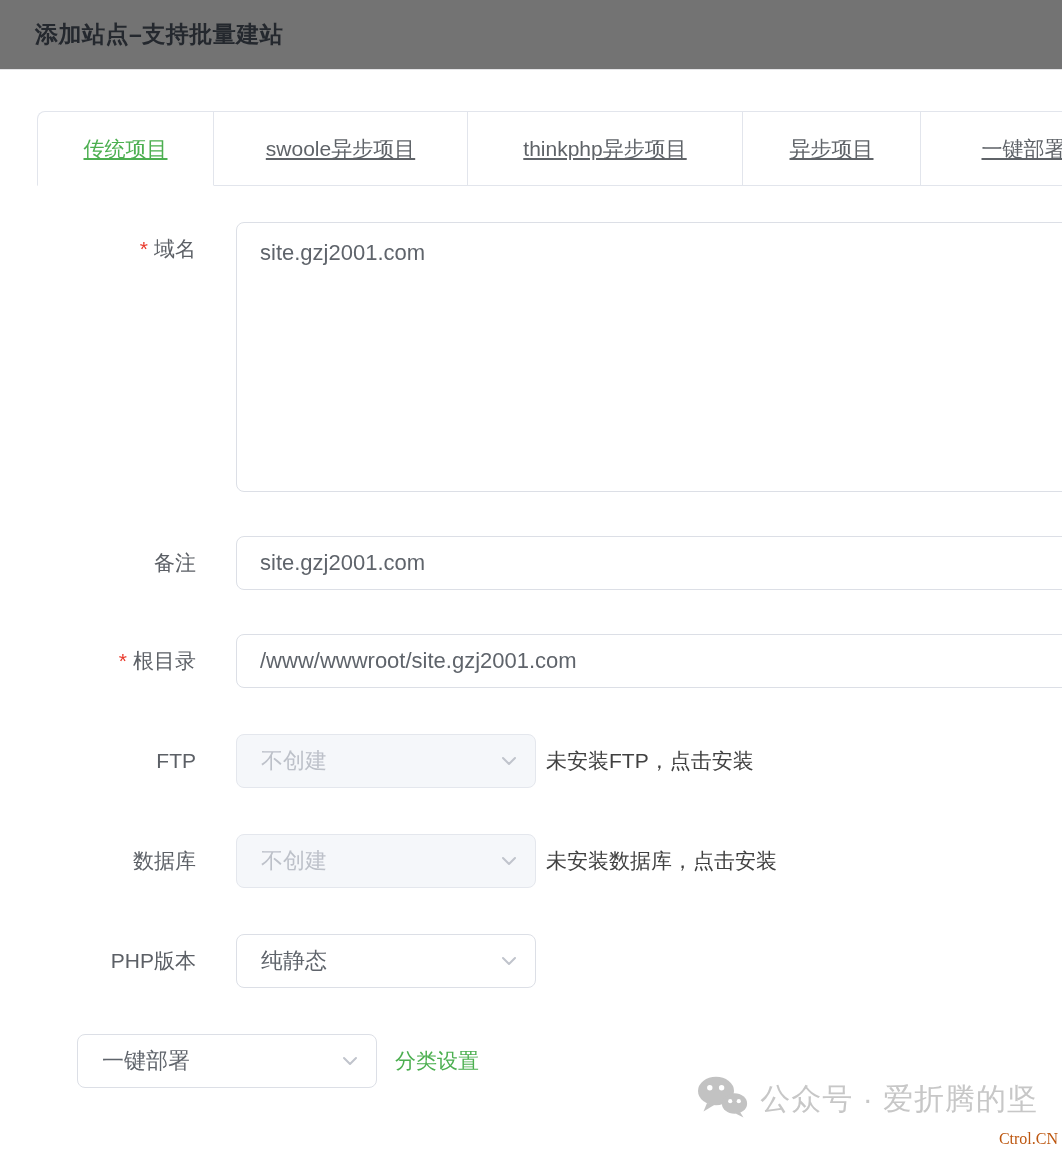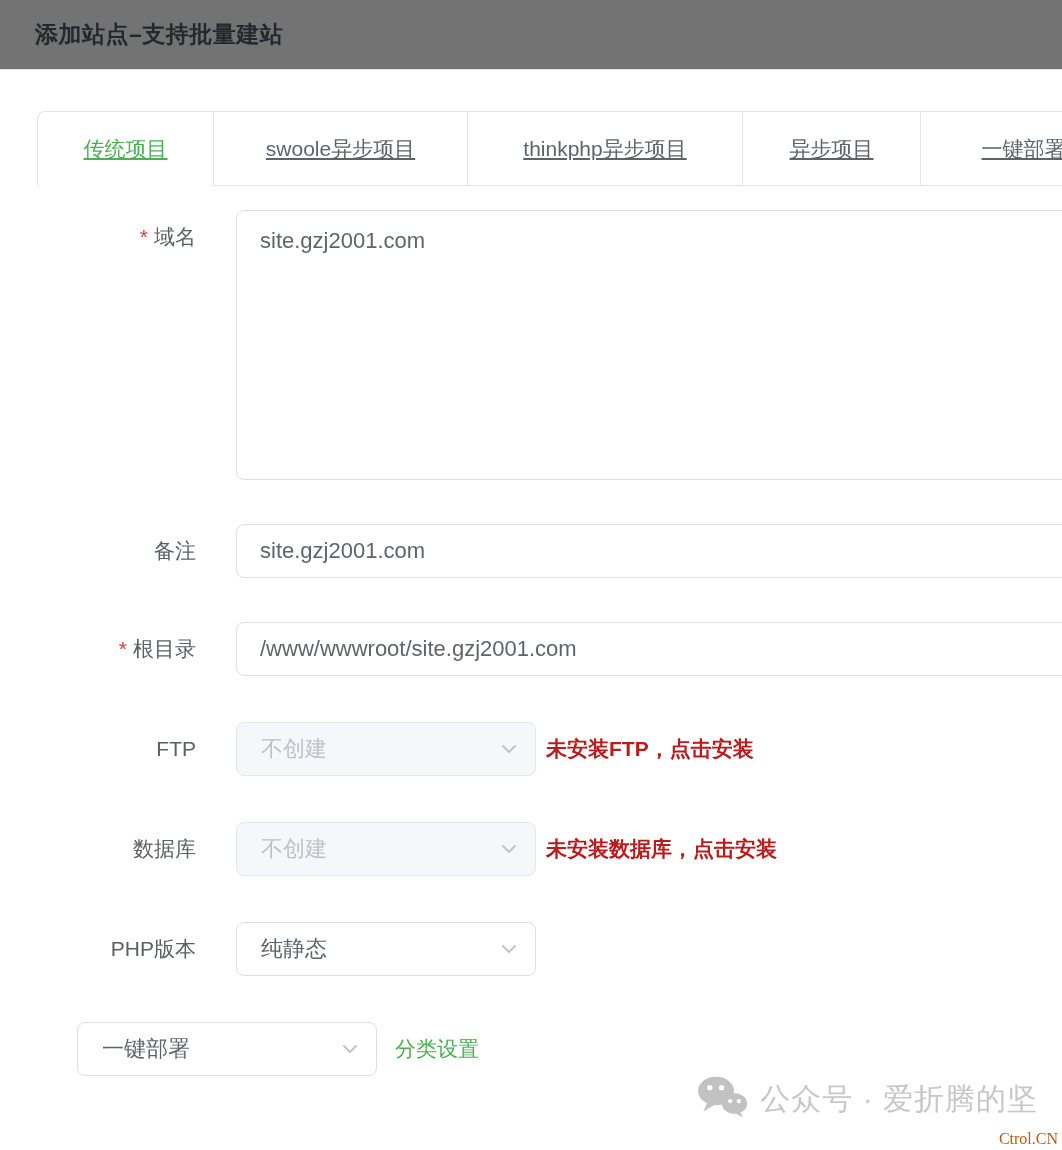--- a/index.html
+++ b/index.html
@@ -56,21 +56,21 @@
     color: #4caf50;
     border-bottom-color: #ffffff;
   }
   .tab:nth-child(1) { width: 177px; }
   .tab:nth-child(2) { width: 254px; }
   .tab:nth-child(3) { width: 275px; }
   .tab:nth-child(4) { width: 178px; }
   .tab:nth-child(5) { width: 206px; }
 
   
-  .form { margin-top: 24px; }
+  .form { margin-top: 36px; }
   .form-row { display: flex; align-items: flex-start; margin-bottom: 46px; }
   .form-row:nth-of-type(1), .form-row:nth-of-type(2) { margin-bottom: 44px; }
   .form-label {
     flex: none;
     width: 159px;
     text-align: right;
     font-size: 21px;
     color: #5c6066;
     line-height: 54px;
     white-space: nowrap;
@@ -131,22 +131,22 @@
     top: 50%;
     transform: translateY(-50%);
     width: 20px;
     height: 20px;
     display: block;
   }
 
   .hint-red {
     margin-left: 10px;
     font-size: 21px;
-    font-weight: 700;
-    color: #b91c1c;
+    font-weight: 400;
+    color: #404040;
     line-height: 54px;
     cursor: pointer;
     white-space: nowrap;
   }
   .link-green {
     margin-left: 18px;
     font-size: 21px;
     color: #4caf50;
     line-height: 54px;
     cursor: pointer;

